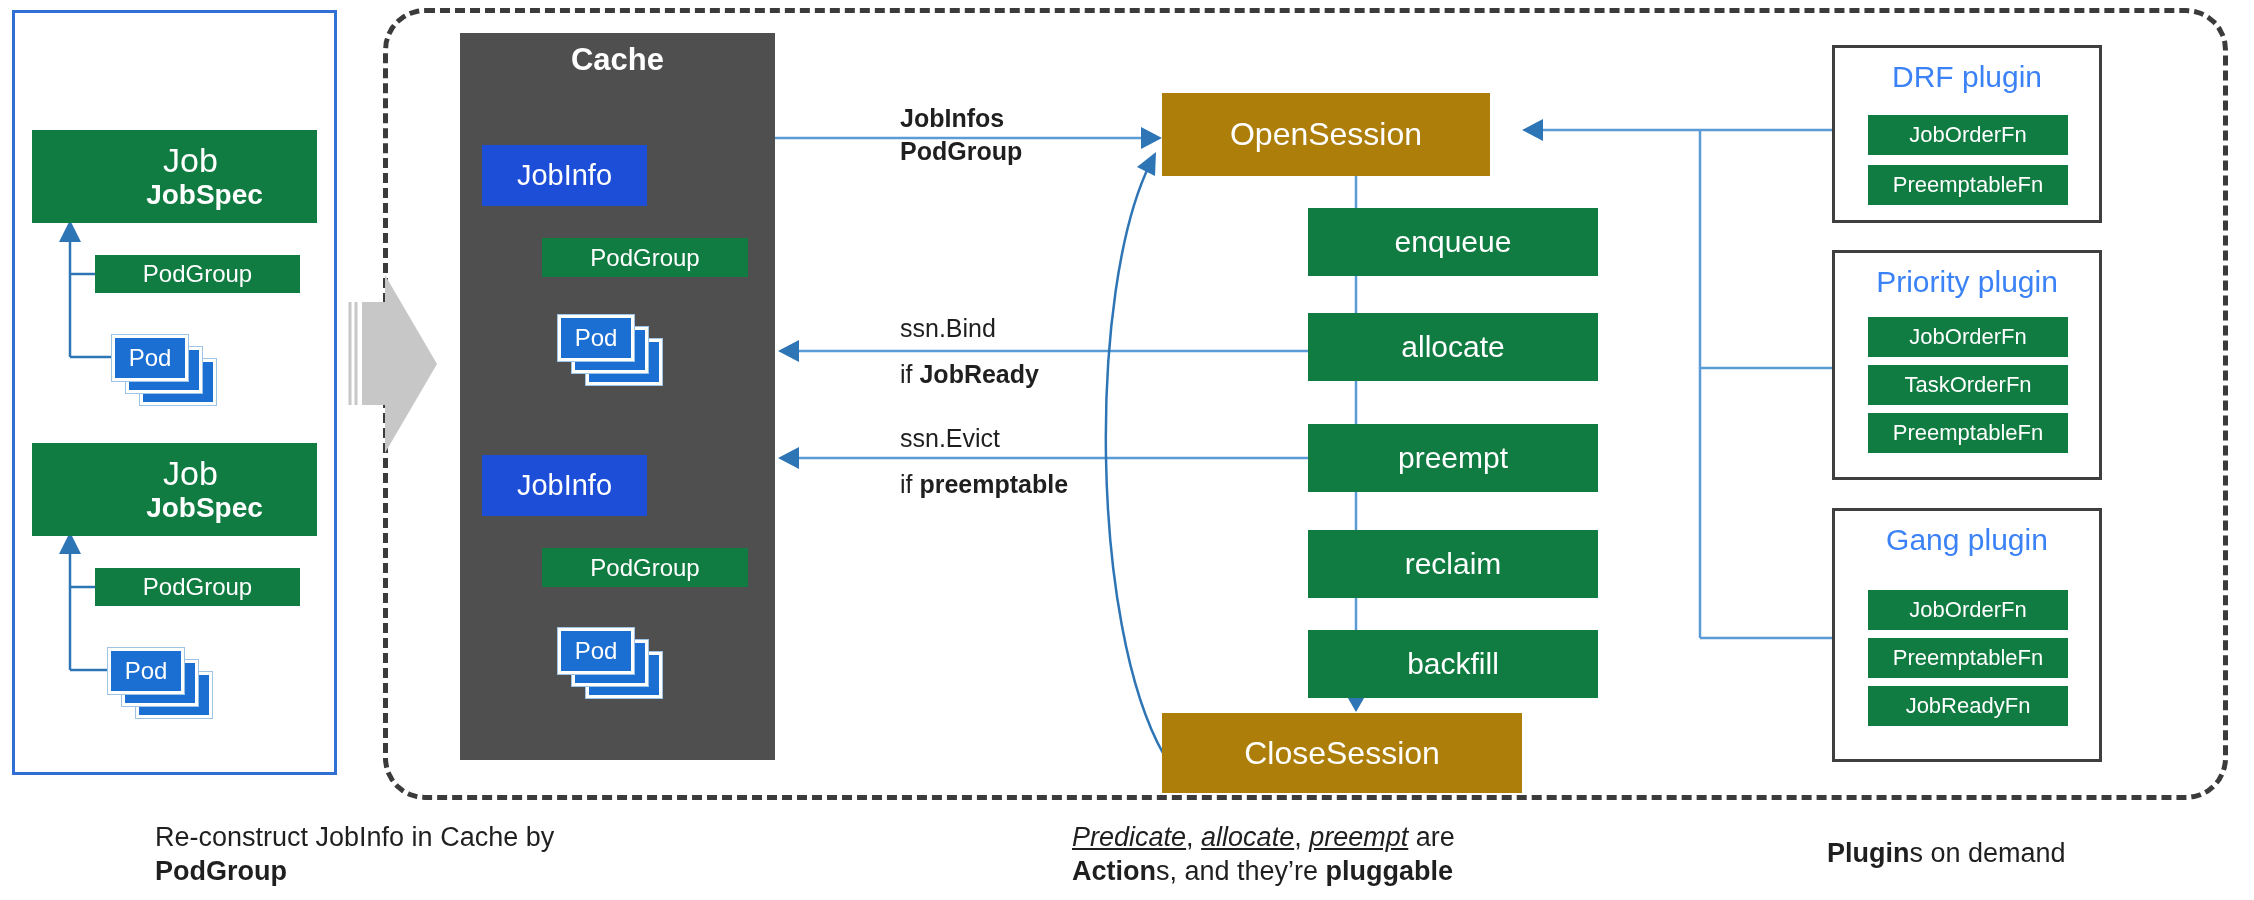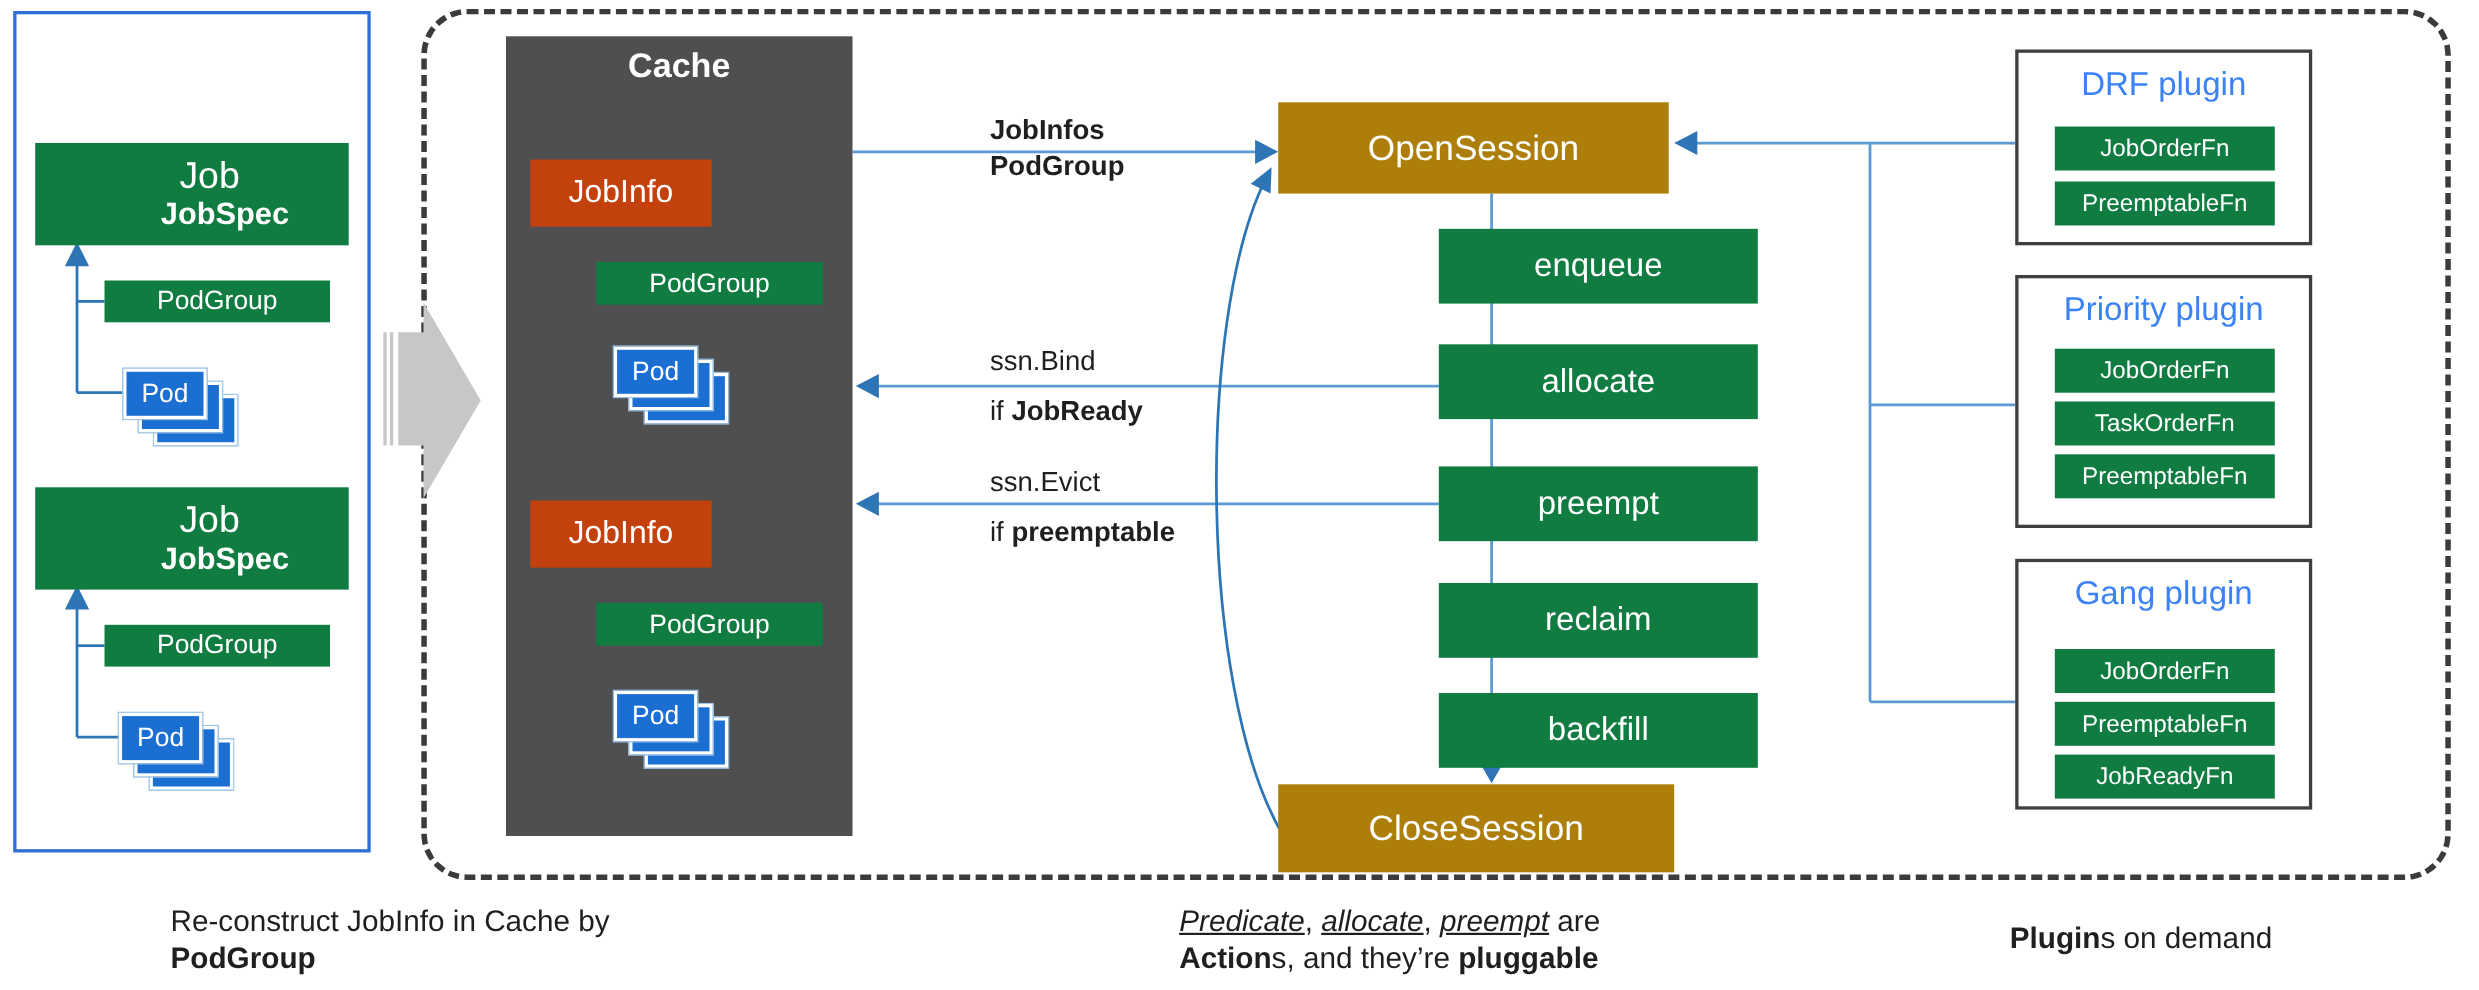--- a/index.html
+++ b/index.html
@@ -21,21 +21,21 @@
   .pod-layer{position:absolute;width:76px;height:46px;background:#1b6ed2;border:3px solid #ffffff;
              outline:1px solid #9dc3e6;box-sizing:border-box;}
   .pod-front{display:flex;align-items:center;justify-content:center;color:#fff;font-size:24px;}
 
   
   .dashed-frame{left:383px;top:8px;width:1845px;height:792px;border:5px dashed #3b3b3b;border-radius:42px;z-index:0;}
 
   
   .cache-box{left:460px;top:33px;width:315px;height:727px;background:#4f4f4f;}
   .cache-title{left:460px;top:42px;width:315px;text-align:center;color:#fff;font-size:31px;font-weight:bold;}
-  .jobinfo-box{left:482px;width:165px;height:61px;background:#c2410c;color:#fff;
+  .jobinfo-box{left:482px;width:165px;height:61px;background:#1d4ed8;color:#fff;
                display:flex;align-items:center;justify-content:center;font-size:29px;}
 
   
   .gold-box{background:#ad7f0a;color:#fff;display:flex;align-items:center;justify-content:center;font-size:32px;}
   .action-box{left:1308px;width:290px;height:68px;background:#107c41;color:#fff;
               display:flex;align-items:center;justify-content:center;font-size:30px;}
 
   
   .plugin-box{left:1832px;width:270px;border:3px solid #3f3f3f;background:#fff;}
   .plugin-title{text-align:center;font-size:30px;color:#3b82f6;margin-top:12px;}
@@ -181,21 +181,21 @@
   </div>
   <div class="abs flow-label z3" style="left:900px;top:312px;">ssn.Bind</div>
   <div class="abs flow-label z3" style="left:900px;top:358px;">
     <span>if </span><span class="b">JobReady</span>
   </div>
   <div class="abs flow-label z3" style="left:900px;top:422px;">ssn.Evict</div>
   <div class="abs flow-label z3" style="left:900px;top:468px;">
     <span>if </span><span class="b">preemptable</span>
   </div>
 
-  <div class="abs gold-box z2" style="left:1162px;top:93px;width:355px;height:83px;">
+  <div class="abs gold-box z2" style="left:1162px;top:93px;width:328px;height:83px;">
     <span>OpenSession</span>
   </div>
   <div class="abs action-box z2" style="top:208px;">
     <span>enqueue</span>
   </div>
   <div class="abs action-box z2" style="top:313px;">
     <span>allocate</span>
   </div>
   <div class="abs action-box z2" style="top:424px;">
     <span>preempt</span>
@@ -224,21 +224,21 @@
     <div class="chip" style="top:64px;">
         <span>JobOrderFn</span>
       </div>
     <div class="chip" style="top:112px;">
         <span>TaskOrderFn</span>
       </div>
     <div class="chip" style="top:160px;">
         <span>PreemptableFn</span>
       </div>
   </div>
-  <div class="abs plugin-box z2" style="top:508px;height:228px;">
+  <div class="abs plugin-box z2" style="top:508px;height:254px;">
     <div class="plugin-title">Gang plugin</div>
     <div class="chip" style="top:79px;">
         <span>JobOrderFn</span>
       </div>
     <div class="chip" style="top:127px;">
         <span>PreemptableFn</span>
       </div>
     <div class="chip" style="top:175px;">
         <span>JobReadyFn</span>
       </div>

